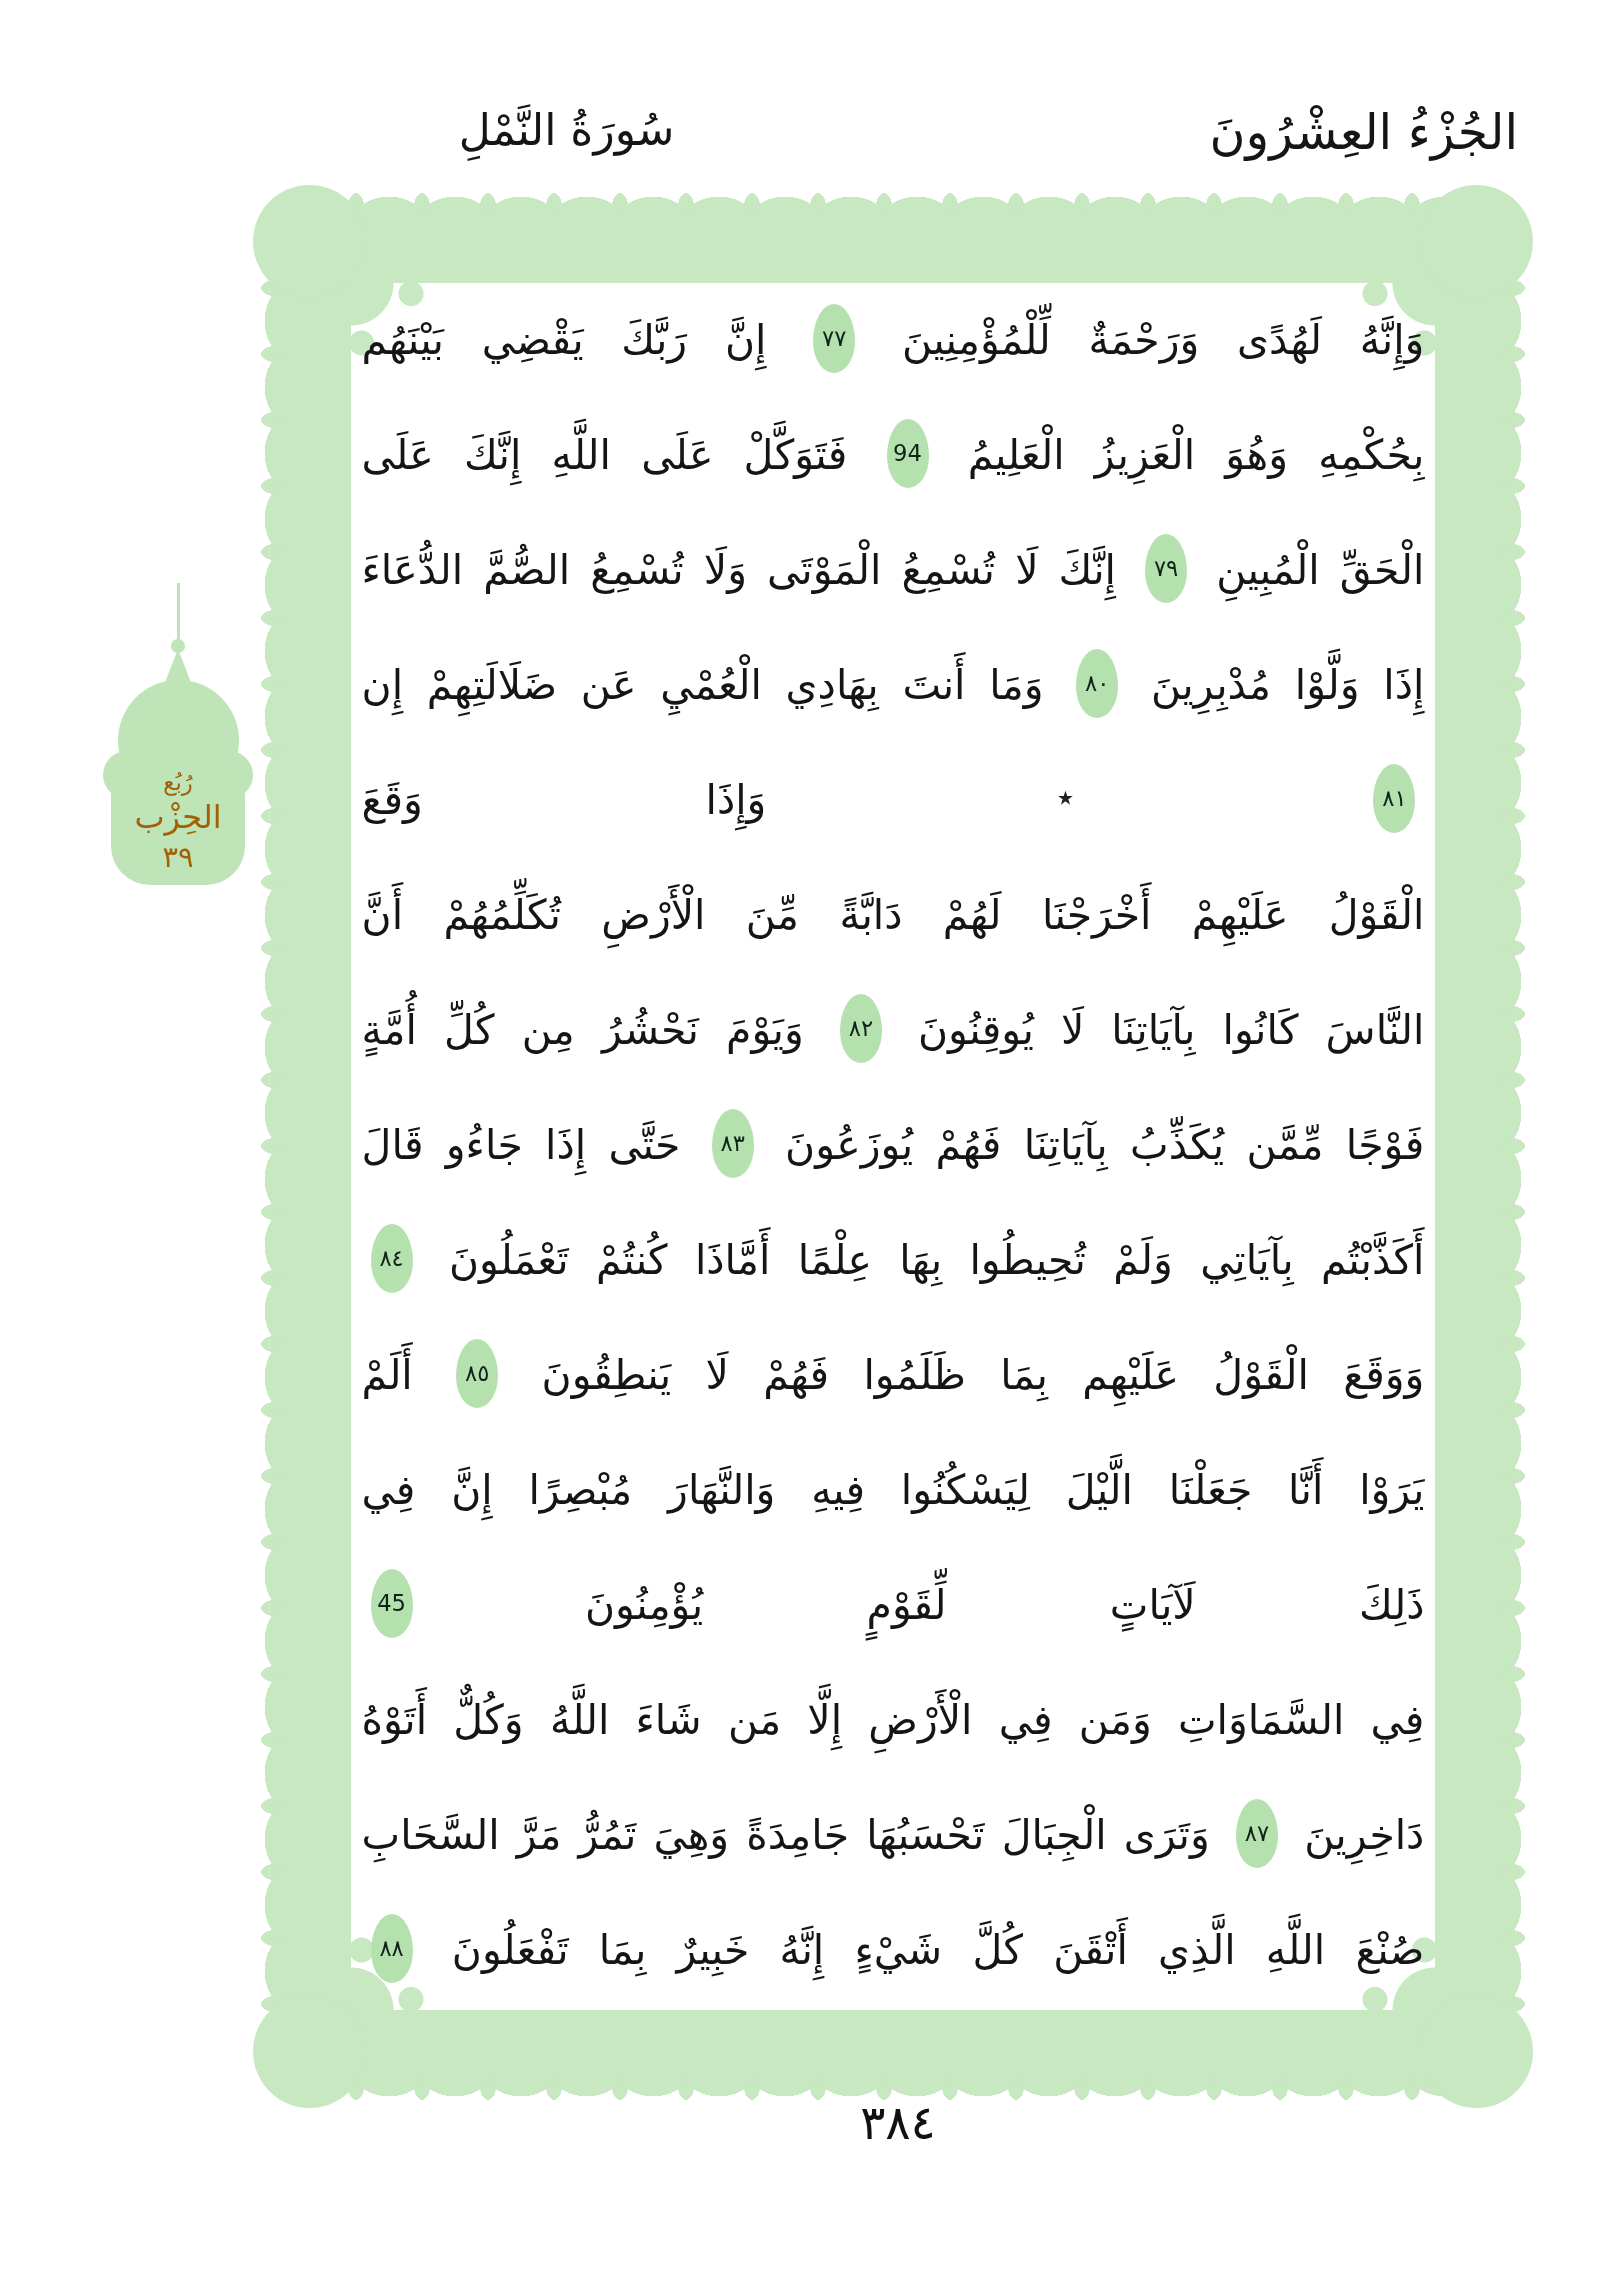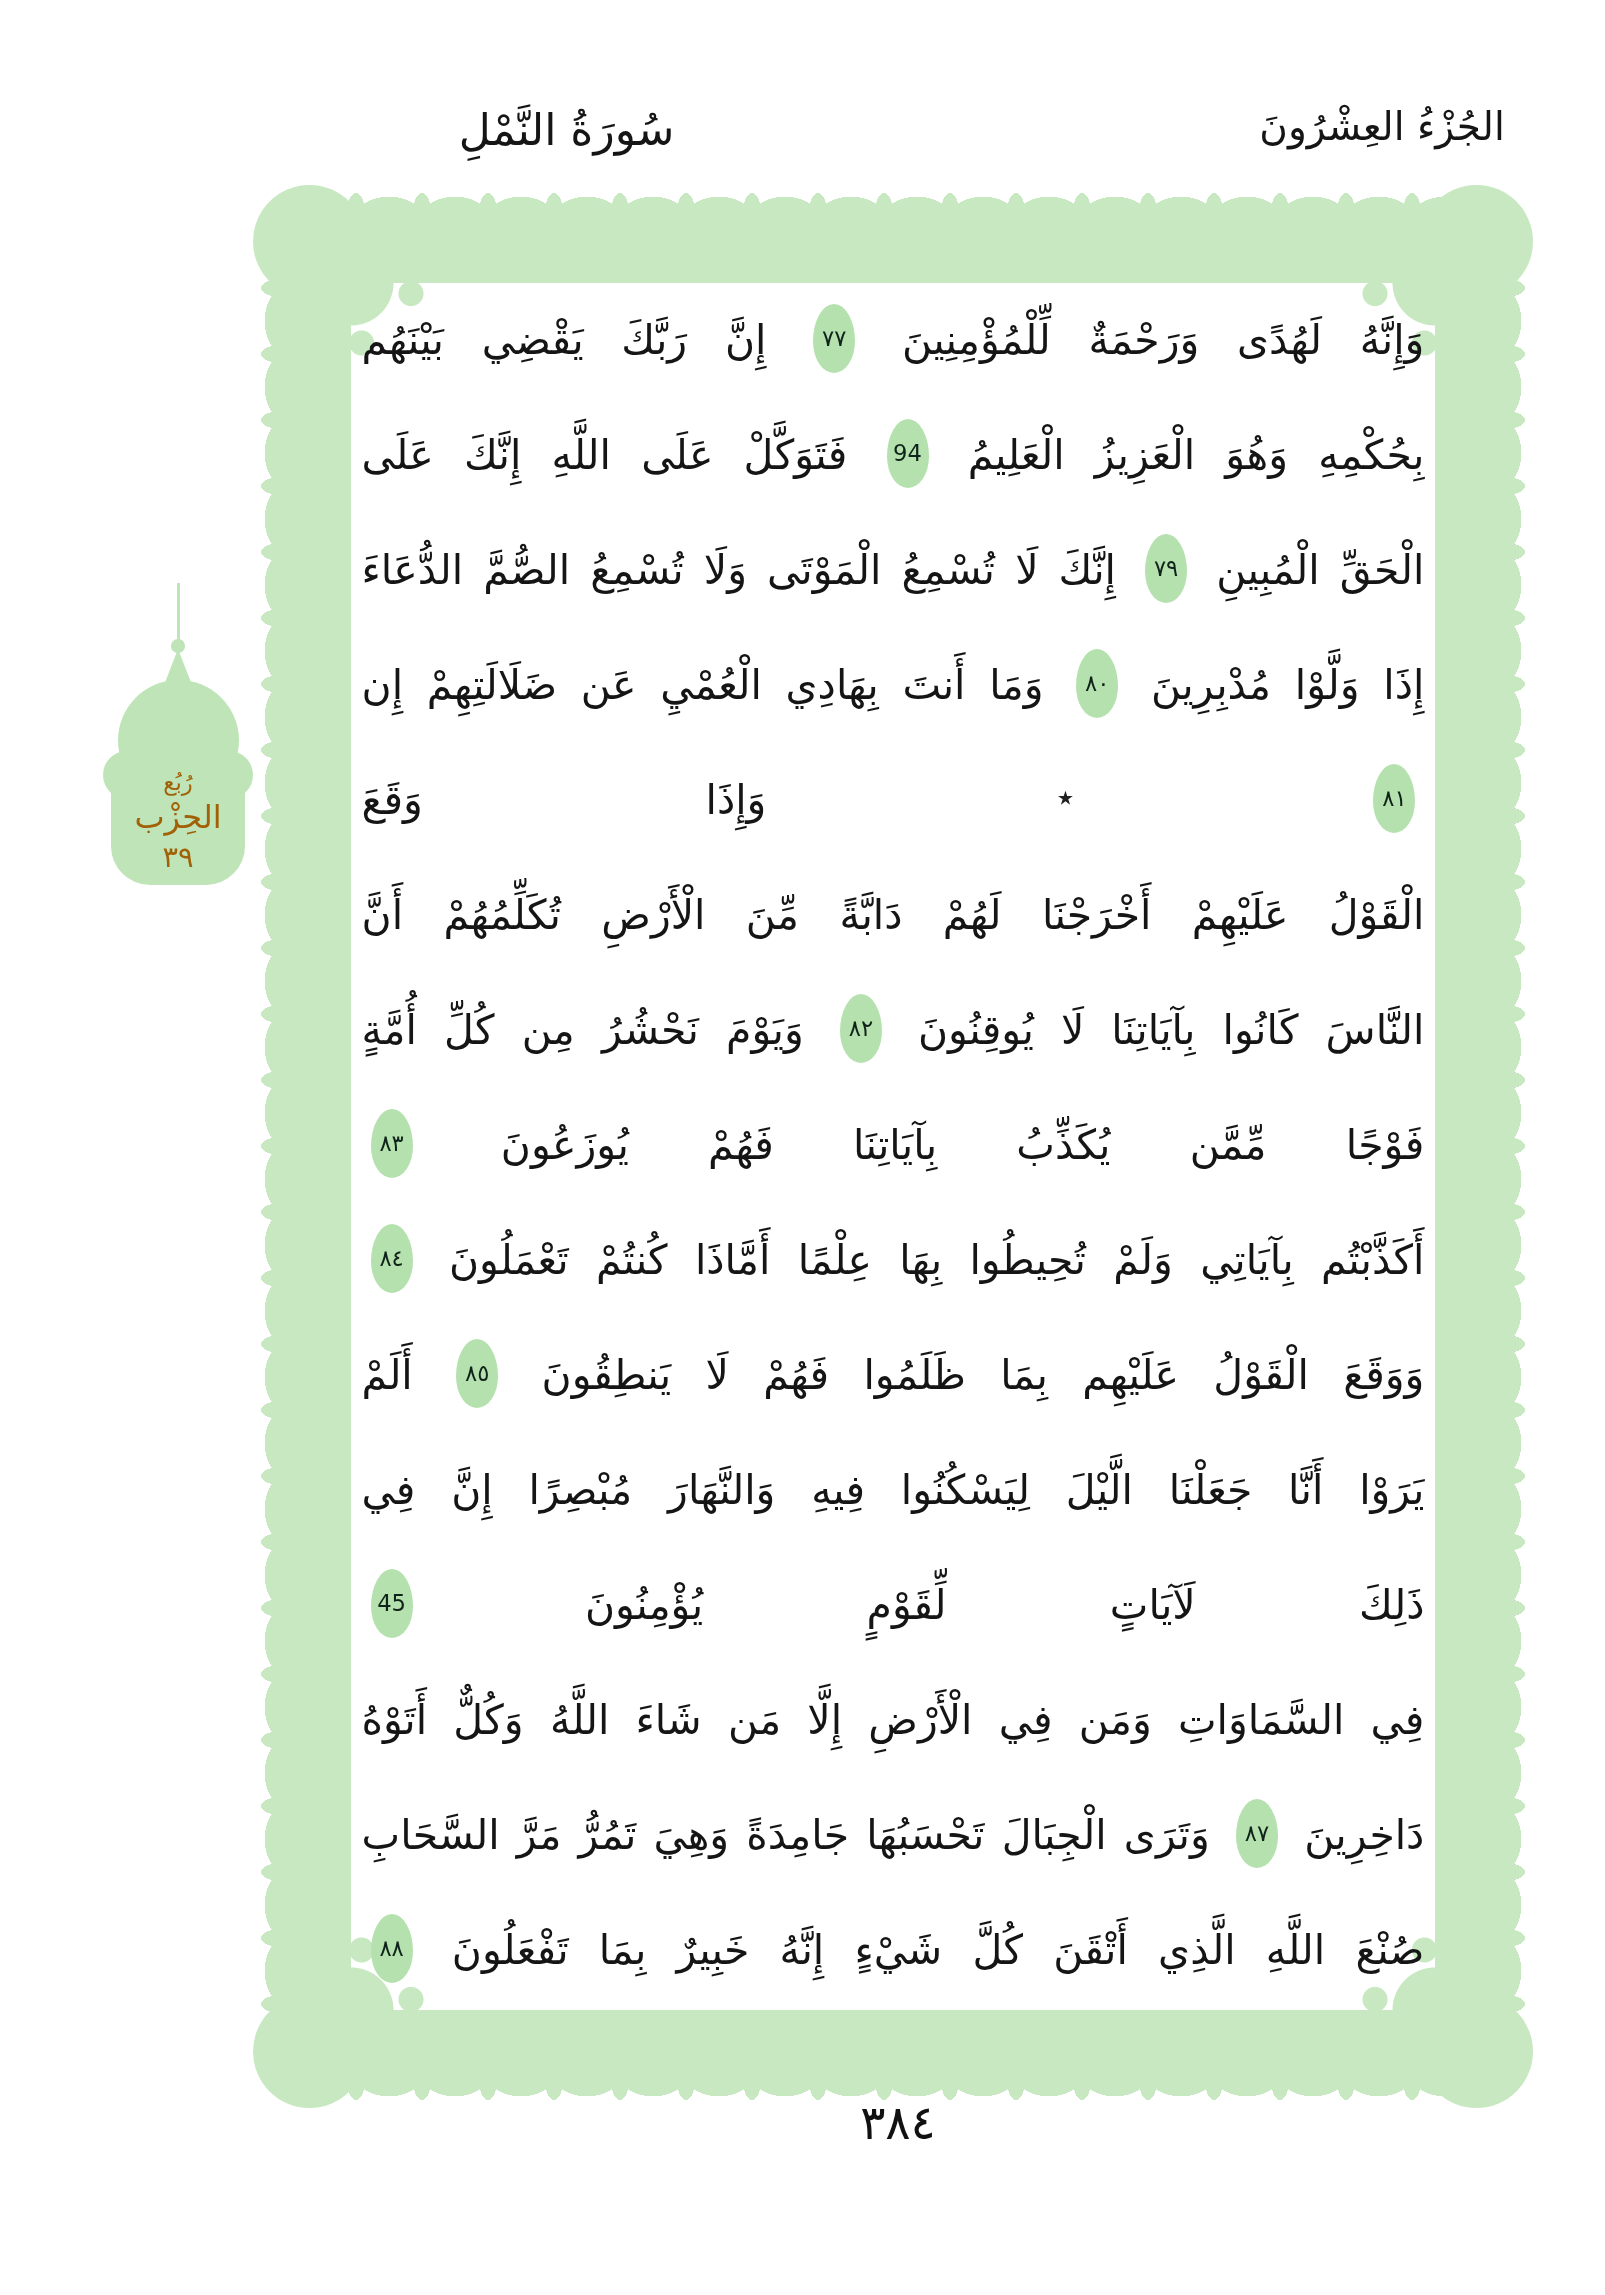--- a/index.html
+++ b/index.html
@@ -4,21 +4,21 @@
 <style>
   html,body{margin:0;padding:0;}
   body{
     width:1605px;height:2295px;position:relative;background:#ffffff;
     font-family:"DejaVu Sans", sans-serif;overflow:hidden;
     --g:#c7e8c1; --marker:#b5e1ae; --dome:#bfe4b8; --ink:#151515;
   }
   
   .hdr{position:absolute;color:var(--ink);text-align:center;direction:rtl;white-space:nowrap;}
   .hdr-surah{left:408px;top:104px;width:317px;font-size:44px;}
-  .hdr-juz{left:1246px;top:104px;width:272px;font-size:39px;}
+  .hdr-juz{left:1246px;top:104px;width:272px;font-size:49px;}
   
   .page-num{position:absolute;left:766px;top:2095px;width:264px;text-align:center;
     font-size:47px;color:#111;direction:rtl;}
   
   .frame{position:absolute;left:285px;top:217px;width:1216px;height:1859px;background:var(--g);}
   .sc{position:absolute;}
   .sc-top{left:4.5px;right:4.5px;top:-24px;height:24px;background-repeat:repeat-x;
     background-image:radial-gradient(ellipse 33px 20.4px at 50% 100%,var(--g) 99%,transparent 100%),
                      radial-gradient(ellipse 9.8px 24px at 50% 100%,var(--g) 99%,transparent 100%);
     background-size:66px 24px,66px 24px;background-position:0 bottom,33px bottom;}
@@ -108,21 +108,21 @@
     <div class="ic ic-bl"></div>
     <div class="ic ic-br"></div>
     <div id="text-area">
         <div class="line"><span class="txt">وَإِنَّهُ لَهُدًى وَرَحْمَةٌ لِّلْمُؤْمِنِينَ</span> <span class="ayah"><span class="ayah-num">٧٧</span></span> <span class="txt">إِنَّ رَبَّكَ يَقْضِي بَيْنَهُم</span> </div>
         <div class="line"><span class="txt">بِحُكْمِهِ وَهُوَ الْعَزِيزُ الْعَلِيمُ</span> <span class="ayah"><span class="ayah-num">94</span></span> <span class="txt">فَتَوَكَّلْ عَلَى اللَّهِ إِنَّكَ عَلَى</span> </div>
         <div class="line"><span class="txt">الْحَقِّ الْمُبِينِ</span> <span class="ayah"><span class="ayah-num">٧٩</span></span> <span class="txt">إِنَّكَ لَا تُسْمِعُ الْمَوْتَى وَلَا تُسْمِعُ الصُّمَّ الدُّعَاءَ</span> </div>
         <div class="line"><span class="txt">إِذَا وَلَّوْا مُدْبِرِينَ</span> <span class="ayah"><span class="ayah-num">٨٠</span></span> <span class="txt">وَمَا أَنتَ بِهَادِي الْعُمْيِ عَن ضَلَالَتِهِمْ إِن</span> </div>
         <div class="line"> <span class="ayah"><span class="ayah-num">٨١</span></span> <span class="star">٭</span> <span class="txt">وَإِذَا وَقَعَ</span> </div>
         <div class="line"><span class="txt">الْقَوْلُ عَلَيْهِمْ أَخْرَجْنَا لَهُمْ دَابَّةً مِّنَ الْأَرْضِ تُكَلِّمُهُمْ أَنَّ</span> </div>
         <div class="line"><span class="txt">النَّاسَ كَانُوا بِآيَاتِنَا لَا يُوقِنُونَ</span> <span class="ayah"><span class="ayah-num">٨٢</span></span> <span class="txt">وَيَوْمَ نَحْشُرُ مِن كُلِّ أُمَّةٍ</span> </div>
-        <div class="line"><span class="txt">فَوْجًا مِّمَّن يُكَذِّبُ بِآيَاتِنَا فَهُمْ يُوزَعُونَ</span> <span class="ayah"><span class="ayah-num">٨٣</span></span>  </div>
+        <div class="line"><span class="txt">فَوْجًا مِّمَّن يُكَذِّبُ بِآيَاتِنَا فَهُمْ يُوزَعُونَ</span> <span class="ayah"><span class="ayah-num">٨٣</span></span> <span class="txt">حَتَّى إِذَا جَاءُو قَالَ</span> </div>
         <div class="line"><span class="txt">أَكَذَّبْتُم بِآيَاتِي وَلَمْ تُحِيطُوا بِهَا عِلْمًا أَمَّاذَا كُنتُمْ تَعْمَلُونَ</span> <span class="ayah"><span class="ayah-num">٨٤</span></span> </div>
         <div class="line"><span class="txt">وَوَقَعَ الْقَوْلُ عَلَيْهِم بِمَا ظَلَمُوا فَهُمْ لَا يَنطِقُونَ</span> <span class="ayah"><span class="ayah-num">٨٥</span></span> <span class="txt">أَلَمْ</span> </div>
         <div class="line"><span class="txt">يَرَوْا أَنَّا جَعَلْنَا الَّيْلَ لِيَسْكُنُوا فِيهِ وَالنَّهَارَ مُبْصِرًا إِنَّ فِي</span> </div>
         <div class="line"><span class="txt">ذَلِكَ لَآيَاتٍ لِّقَوْمٍ يُؤْمِنُونَ</span> <span class="ayah"><span class="ayah-num">45</span></span>  </div>
         <div class="line"><span class="txt">فِي السَّمَاوَاتِ وَمَن فِي الْأَرْضِ إِلَّا مَن شَاءَ اللَّهُ وَكُلٌّ أَتَوْهُ</span> </div>
         <div class="line"><span class="txt">دَاخِرِينَ</span> <span class="ayah"><span class="ayah-num">٨٧</span></span> <span class="txt">وَتَرَى الْجِبَالَ تَحْسَبُهَا جَامِدَةً وَهِيَ تَمُرُّ مَرَّ السَّحَابِ</span> </div>
         <div class="line"><span class="txt">صُنْعَ اللَّهِ الَّذِي أَتْقَنَ كُلَّ شَيْءٍ إِنَّهُ خَبِيرٌ بِمَا تَفْعَلُونَ</span> <span class="ayah"><span class="ayah-num">٨٨</span></span> </div>
       </div>
   </div>
 </div>

